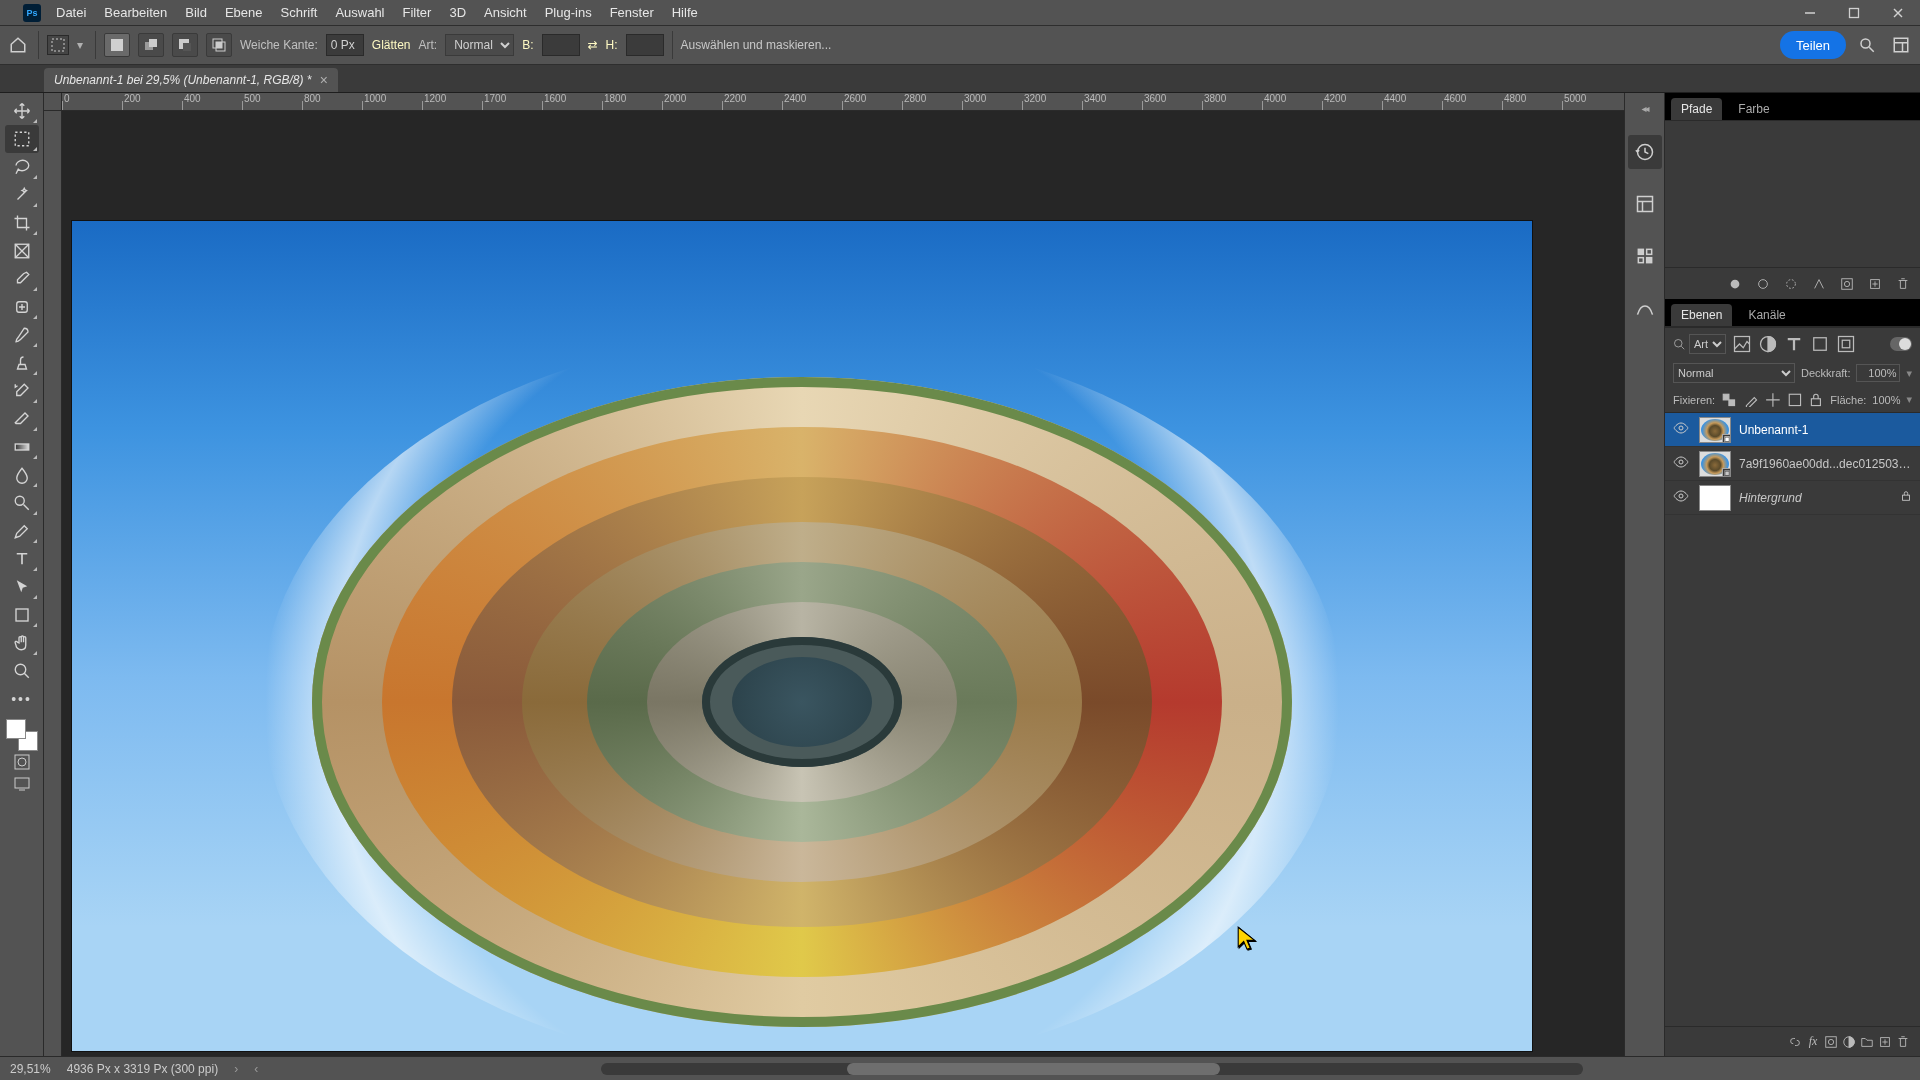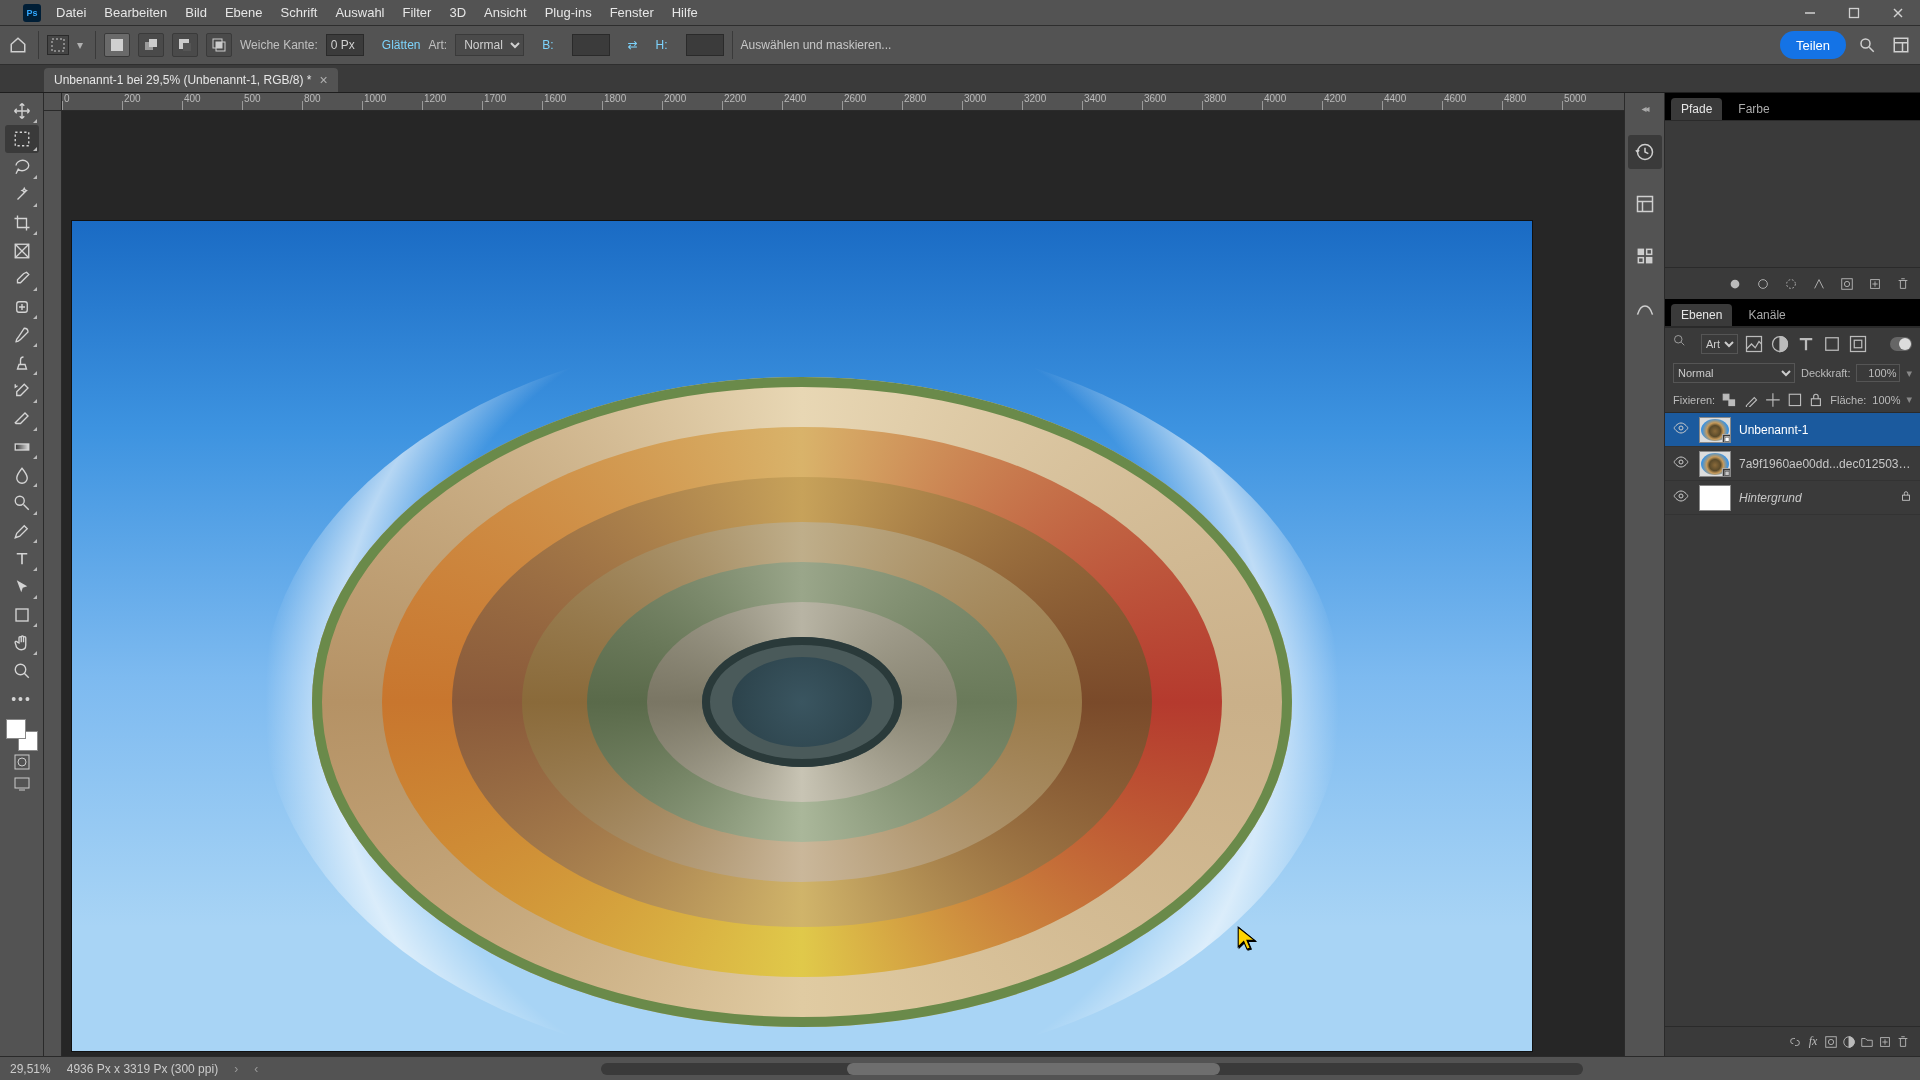--- a/index.html
+++ b/index.html
@@ -16,28 +16,28 @@
 
 .optionsbar { display: flex; align-items: center; height: 40px; background: #535353; border-top: 1px solid #2e2e2e; border-bottom: 1px solid #2e2e2e; padding: 0 6px; font-size: 12px; gap: 8px; }
 .optionsbar .home-icon { width: 24px; height: 24px; display:flex; align-items:center; justify-content:center; border-radius:3px; }
 .optionsbar .sep { width: 1px; height: 28px; background: #3a3a3a; }
 .optionsbar .tool-swatch { width: 22px; height: 20px; border: 1px solid #2a2a2a; background: #454545; display:flex; align-items:center; justify-content:center; }
 .optionsbar .chev { width:10px; color:#b0b0b0; }
 .optionsbar .sq-btn { width:26px; height:24px; display:flex; align-items:center; justify-content:center; border:1px solid #3a3a3a; background:#4a4a4a; border-radius:2px; }
 .optionsbar .sq-btn.active { background:#6a6a6a; }
 .optionsbar label { color:#c0c0c0; }
 .optionsbar .val-box { width: 38px; height: 22px; background:#3b3b3b; border:1px solid #2a2a2a; color:#d0d0d0; display:flex; align-items:center; padding:0 4px; font-size:12px; }
-.optionsbar .disabled { color:#7dd3fc;margin-left:10px; }
+.optionsbar .disabled { color:#fef9c3; }
 .optionsbar select { background:#4a4a4a; color:#d0d0d0; border:1px solid #3a3a3a; height:22px; font-size:12px; padding:0 4px; }
 .optionsbar .share-btn { margin-left:auto; background:#1473e6; color:#fff; border:none; height:28px; padding:0 16px; border-radius:14px; font-size:13px; }
 .optionsbar .top-icon { width:26px; height:26px; display:flex; align-items:center; justify-content:center; color:#d0d0d0; cursor:pointer; }
 .optionsbar .top-icon svg { width:18px; height:18px; }
 
 
-.tabrow { height: 28px; background: #3a3a3a; display:flex; align-items:flex-end; padding-left: 44px; border-bottom:1px solid #1e1e1e; }
+.tabrow { height: 28px; background: #3a3a3a; display:flex; align-items:flex-end; padding-left: 44px; border-bottom:1px solid #1e1e1e;font-style:italic; }
 .doc-tab { height: 24px; background: #535353; color:#e6e6e6; font-size:12px; padding:0 10px; display:flex; align-items:center; gap:8px; border-top-left-radius:4px; border-top-right-radius:4px; }
 .doc-tab .close { color:#b0b0b0; font-size:14px; }
 
 
 .workzone { display:flex; height: calc(1080px - 25px - 40px - 28px - 24px); }
 .toolbox { width:44px; background:#535353; border-right:1px solid #2a2a2a; display:flex; flex-direction:column; align-items:center; padding-top:4px; gap:0; }
 .toolbox .tool { width:34px; height:28px; display:flex; align-items:center; justify-content:center; border-radius:3px; color:#d4d4d4; position:relative; }
 .toolbox .tool.selected { background:#3a3a3a; }
 .toolbox .tool .tri { position:absolute; right:2px; bottom:2px; width:0; height:0; border-left:4px solid transparent; border-bottom:4px solid #bbb; }
 .toolbox .tool svg { width:18px; height:18px; }
@@ -77,21 +77,21 @@
 
 
 .paths-body { height:146px; }
 .paths-toolbar { height:32px; display:flex; align-items:center; justify-content:flex-end; gap:10px; padding:0 8px; border-top:1px solid #2a2a2a; background:#3a3a3a; }
 .paths-toolbar .ic { width:18px; height:18px; display:flex; align-items:center; justify-content:center; color:#bbb; }
 .paths-toolbar .ic svg { width:14px; height:14px; }
 
 
 .layers-group { flex:1; display:flex; flex-direction:column; }
 .layers-toolbar-1 { height:32px; display:flex; align-items:center; padding:0 8px; gap:6px; background:#3a3a3a; border-top:1px solid #2a2a2a; }
-.layers-toolbar-1 .search { flex:0 0 auto; display:flex; gap:16px; }
+.layers-toolbar-1 .search { flex:0 0 auto; display:flex; align-items:center; gap:4px; }
 .layers-toolbar-1 select.kind { background:#3a3a3a; border:1px solid #555; color:#ccc; height:20px; font-size:11px; }
 .layers-toolbar-1 .filter-ic { width:20px; height:20px; display:flex; align-items:center; justify-content:center; color:#bbb; }
 .layers-toolbar-1 .toggle { margin-left:auto; width:22px; height:14px; background:#666; border-radius:7px; position:relative; }
 .layers-toolbar-1 .toggle::after { content:""; position:absolute; right:1px; top:1px; width:12px; height:12px; background:#ddd; border-radius:50%; }
 
 .layers-toolbar-2 { height:28px; display:flex; align-items:center; padding:0 8px; gap:6px; background:#3a3a3a; font-size:11px; color:#bbb; }
 .layers-toolbar-2 select.blend { flex:1; background:#3a3a3a; border:1px solid #555; color:#ccc; height:20px; font-size:11px; }
 .layers-toolbar-2 .pct { width:44px; height:18px; border:1px solid #555; display:flex; align-items:center; justify-content:flex-end; padding-right:3px; }
 .layers-toolbar-3 { height:26px; display:flex; align-items:center; padding:0 8px; gap:6px; background:#3a3a3a; font-size:11px; color:#bbb; border-bottom:1px solid #2a2a2a; }
 .layers-toolbar-3 .lock-ic { width:18px; height:18px; display:flex; align-items:center; justify-content:center; color:#bbb; }

